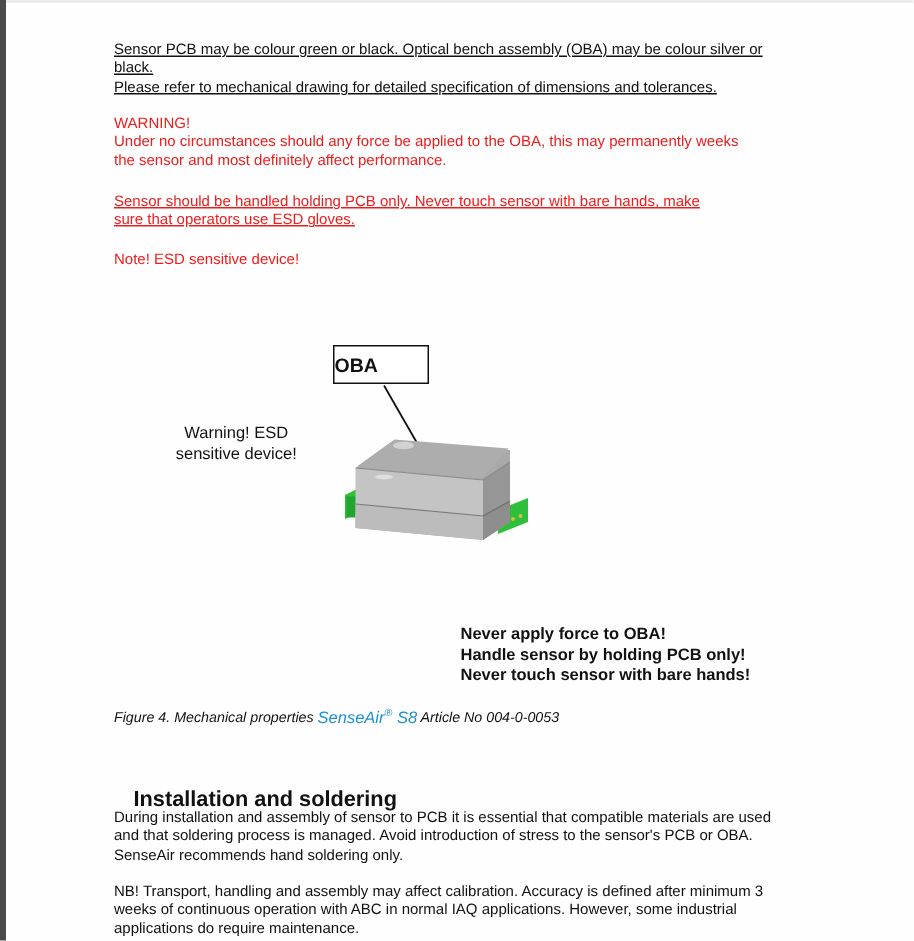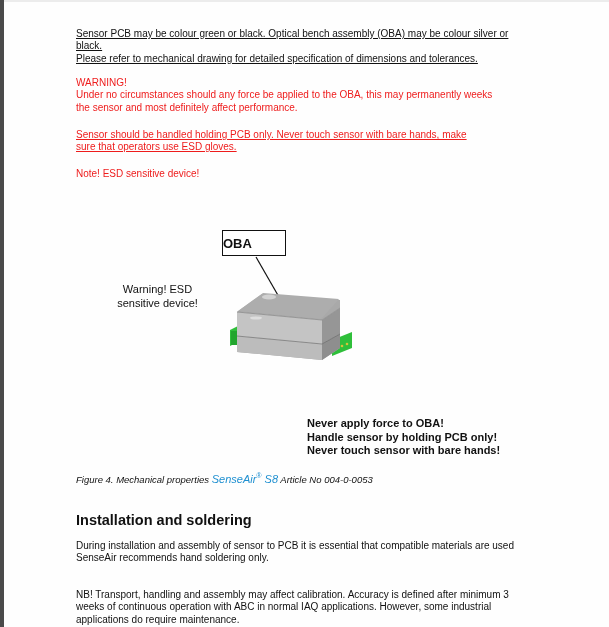--- a/index.html
+++ b/index.html
@@ -40,21 +40,21 @@
     .caption {
       position: absolute; left: 76px; top: 472px;
       font-size: 9.5px; font-style: italic; color: #111; white-space: nowrap;
     }
     .caption .brand {
       color: #1e8fd0; font-size: 11px; font-style: italic;
     }
     .caption .brand sup { font-size: 7px; }
     .heading {
       position: absolute; left: 76px; top: 512px;
-      font-size: 14.5px; font-weight: bold; color: #111; margin: 0;
+      font-size: 14.5px; font-weight: bold; color: #111; margin: 13px;
     }
     .warn-list {
       position: absolute; left: 307px; top: 397px;
       font-weight: bold; font-size: 11px; line-height: 13.5px; color: #111; margin-top: 20px;
     }
     .warn-list div { white-space: nowrap; }
     svg.sensor { position: absolute; left: 0; top: 0; }
   </style>
 </head>
 <body>
@@ -131,20 +131,21 @@
 </div>
 
 <div class="caption">
   <span>Figure 4. Mechanical properties </span><span class="brand"><span>SenseAir</span><sup>®</sup><span> S8</span></span><span>  Article No 004-0-0053</span>
 </div>
 
 <h2 class="heading">Installation and soldering</h2>
 
 <div class="p" style="top:540px; width:500px;">
   <div>During installation and assembly of sensor to PCB it is essential that compatible materials are used</div>
+  <div>and that soldering process is managed. Avoid introduction of stress to the sensor's PCB or OBA.</div>
   <div>SenseAir recommends hand soldering only.</div>
 </div>
 
 <div class="p" style="top:589px; width:500px;">
   <div>NB! Transport, handling and assembly may affect calibration. Accuracy is defined after minimum 3</div>
   <div>weeks of continuous operation with ABC in normal IAQ applications. However, some industrial</div>
   <div>applications do require maintenance.</div>
 </div>
 
 </body></html>

